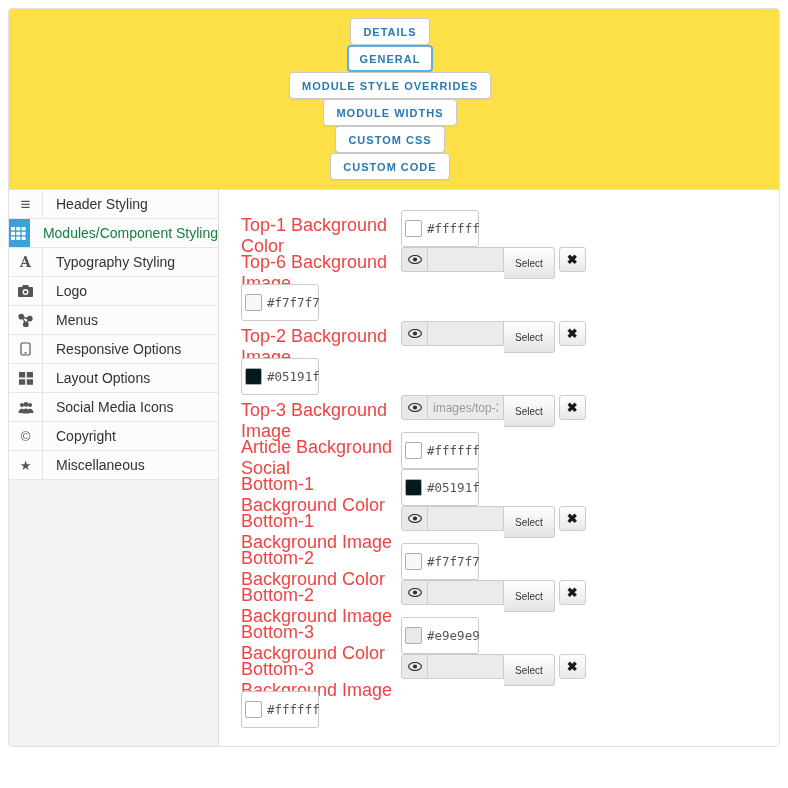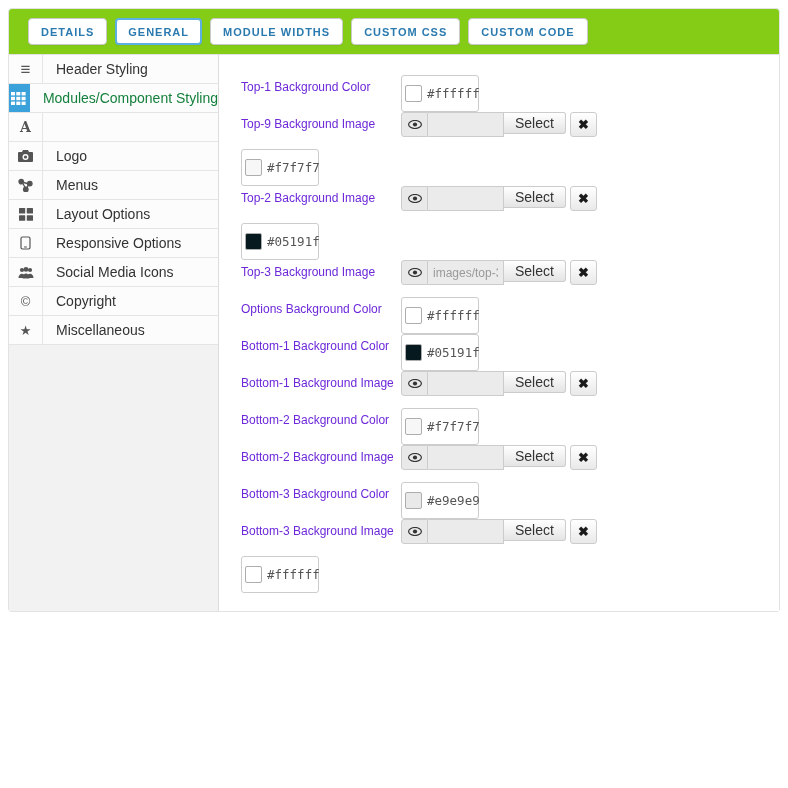--- a/index.html
+++ b/index.html
@@ -1,22 +1,22 @@
 <!DOCTYPE html>
 <html><head>
 <meta charset="utf-8">
 <style>
   * { margin:0; padding:0; box-sizing:border-box; }
   html,body { width:788px; height:788px; background:#ffffff; overflow:hidden;
               font-family:"Liberation Sans", sans-serif; }
   .wrap { padding:8px; }
 
   
-  .tabbar { background:#84cc16; border:1px solid #e2e2e2; border-radius:4px 4px 0 0;
-            padding:9px 19px; display:flex; align-items:center; }
+  .tabbar { background:#fde047; border:1px solid #e2e2e2; border-radius:4px 4px 0 0;
+            padding:9px 19px; display:flex; align-items:center;flex-direction:column; }
   .tab { background:#ffffff; border:1px solid #c9c9c9; border-radius:4px;
          height:27px; padding:0 12px; margin-right:8px; cursor:pointer;
          font-family:"Liberation Sans", sans-serif;
          font-size:11px; font-weight:bold; letter-spacing:1px; color:#2a7ab0;
          box-shadow:0 1px 1px rgba(0,0,0,0.05); white-space:nowrap; }
   .tab.active { border:2px solid #5db0e2; padding:0 11px; }
 
   
   .panel { display:flex; border:1px solid #e2e2e2; border-top:none;
            border-radius:0 0 4px 4px; background:#ffffff; min-height:557px;
@@ -35,55 +35,56 @@
   .side-item.active .side-label { color:#15803d; }
   .side-fill { flex:1; background:#f2f2f2; }
   .glyph { font-size:15px; line-height:1; }
   .glyph.lines { font-size:17px; font-weight:bold; }
   .glyph.serifA { font-family:"DejaVu Serif", serif; font-weight:bold; font-size:14px; }
   .glyph.star, .glyph.copy { font-size:13px; }
 
   
   .content { flex:1; padding:20px 0 0 22px; background:#ffffff; }
   .form-row { display:flex; align-items:flex-start; margin-bottom:12px; height:25px; }
-  .form-label { width:160px; font-size:12px; color:#6d28d9; padding-top:5px; }
+  .form-label { width:160px; font-size:18px; color:#ef4444; padding-top:5px; }
 
   .color-field { display:inline-flex; align-items:center; width:78px; height:37px;
                  border:1px solid #cccccc; border-radius:3px; background:#ffffff; }
   .swatch { width:17px; height:17px; margin-left:3px; border:1px solid #adadad;
             border-radius:2px; flex:none; }
   .hex { font-family:"DejaVu Sans Mono", monospace; font-size:12.5px; color:#555;
          padding-left:5px; white-space:nowrap; }
 
   .media-group { display:inline-flex; align-items:stretch; height:25px; }
   .eye-btn { width:27px; background:#e9e9e9; border:1px solid #cccccc;
              border-radius:3px 0 0 3px; display:flex; align-items:center;
              justify-content:center; color:#333; cursor:pointer; }
   .media-input { width:76px; height:25px; border:1px solid #cccccc; border-left:none;
                  background:#ebebeb; color:#999; font-size:12px; padding:0 5px;
                  font-family:"Liberation Sans", sans-serif; outline:none;
                  white-space:nowrap; overflow:hidden; }
-  .select-btn { height:22px; padding:0 11px; border:1px solid #cccccc;
+  .select-btn { height:32px; padding:0 11px; border:1px solid #cccccc;
                 border-left:none; border-radius:0 3px 3px 0;
                 background:linear-gradient(#ffffff,#e4e4e4); color:#333;
-                font-size:14px; cursor:pointer;
+                font-size:10px; cursor:pointer;
                 font-family:"Liberation Sans", sans-serif; }
   .clear-btn { width:27px; height:25px; margin-left:4px; border:1px solid #cccccc;
                border-radius:3px; background:linear-gradient(#ffffff,#e9e9e9);
                color:#1a1a1a; font-size:13px; font-weight:bold; cursor:pointer;
                display:flex; align-items:center; justify-content:center; }
   svg { display:block; }
 </style>
 </head>
 <body>
 
 <div class="wrap">
   <div class="tabbar" id="tabbar">
       <button class="tab">DETAILS</button>
       <button class="tab active">GENERAL</button>
+      <button class="tab">MODULE STYLE OVERRIDES</button>
       <button class="tab">MODULE WIDTHS</button>
       <button class="tab">CUSTOM CSS</button>
       <button class="tab">CUSTOM CODE</button>
     </div>
   <div class="panel">
     <div class="sidebar" id="sidebar">
         <div class="side-item">
     <span class="side-icon">
             <span class="glyph lines">≡</span>
           </span>
@@ -102,20 +103,21 @@
               <rect x="5.3" y="9.6" width="4" height="3.4"></rect>
               <rect x="10.6" y="9.6" width="4" height="3.4"></rect>
             </svg>
           </span>
     <span class="side-label">Modules/Component Styling</span>
   </div>
         <div class="side-item">
     <span class="side-icon">
             <span class="glyph serifA">A</span>
           </span>
+    <span class="side-label">Typography Styling</span>
   </div>
         <div class="side-item">
     <span class="side-icon">
             <svg width="15" height="13" viewBox="0 0 15 13">
               <path fill="currentColor" d="M5 0h5l1 2h3a1 1 0 0 1 1 1v8a1 1 0 0 1-1 1H1a1 1 0 0 1-1-1V3a1 1 0 0 1 1-1h3L5 0z"></path>
               <circle cx="7.5" cy="7" r="3" fill="#fcfcfc"></circle>
               <circle cx="7.5" cy="7" r="1.6" fill="currentColor"></circle>
             </svg>
           </span>
     <span class="side-label">Logo</span>
@@ -130,37 +132,37 @@
                 <circle cx="3.2" cy="3.6" r="2.2"></circle>
                 <circle cx="11.8" cy="5.6" r="2.2"></circle>
                 <circle cx="7.8" cy="11.4" r="2.2"></circle>
               </g>
             </svg>
           </span>
     <span class="side-label">Menus</span>
   </div>
         <div class="side-item">
     <span class="side-icon">
+            <svg width="11" height="14" viewBox="0 0 11 14">
+              <rect x="1" y="1" width="9" height="12" rx="1.4" fill="none" stroke="currentColor" stroke-width="1.2"></rect>
+              <line x1="4.2" y1="11" x2="6.8" y2="11" stroke="currentColor" stroke-width="1.1"></line>
+            </svg>
+          </span>
+    <span class="side-label">Responsive Options</span>
+  </div>
+        <div class="side-item">
+    <span class="side-icon">
             <svg width="14" height="13" viewBox="0 0 14 13" fill="currentColor">
               <rect x="0" y="0" width="6.2" height="5.6" rx="0.5"></rect>
               <rect x="7.8" y="0" width="6.2" height="5.6" rx="0.5"></rect>
               <rect x="0" y="7.2" width="6.2" height="5.6" rx="0.5"></rect>
               <rect x="7.8" y="7.2" width="6.2" height="5.6" rx="0.5"></rect>
             </svg>
           </span>
     <span class="side-label">Layout Options</span>
-  </div>
-        <div class="side-item">
-    <span class="side-icon">
-            <svg width="11" height="14" viewBox="0 0 11 14">
-              <rect x="1" y="1" width="9" height="12" rx="1.4" fill="none" stroke="currentColor" stroke-width="1.2"></rect>
-              <line x1="4.2" y1="11" x2="6.8" y2="11" stroke="currentColor" stroke-width="1.1"></line>
-            </svg>
-          </span>
-    <span class="side-label">Responsive Options</span>
   </div>
         <div class="side-item">
     <span class="side-icon">
             <svg width="16" height="13" viewBox="0 0 16 13" fill="currentColor">
               <circle cx="4" cy="4" r="2.1"></circle>
               <circle cx="12" cy="4" r="2.1"></circle>
               <circle cx="8" cy="3.4" r="2.4"></circle>
               <path d="M0.5 12c0-2.6 1.6-4.3 3.5-4.3 1 0 1.7.4 2.3 1.1C5.6 9.8 5.2 11 5.2 12H.5z"></path>
               <path d="M15.5 12c0-2.6-1.6-4.3-3.5-4.3-1 0-1.7.4-2.3 1.1.7 1 1.1 2.2 1.1 3.2h4.7z"></path>
               <path d="M4.6 12.5c0-3 1.5-5 3.4-5s3.4 2 3.4 5H4.6z"></path>
@@ -184,21 +186,21 @@
       </div>
     <div class="content" id="formarea">
         <div class="form-row">
     <label class="form-label">Top-1 Background Color</label>
     <span class="color-field">
       <span class="swatch" style="background: rgb(255, 255, 255);"></span>
       <span class="hex">#ffffff</span>
     </span>
   </div>
         <div class="form-row">
-    <label class="form-label">Top-9 Background Image</label>
+    <label class="form-label">Top-6 Background Image</label>
     <span class="media-group">
       <span class="eye-btn">
               <svg width="14" height="9" viewBox="0 0 14 9">
                 <ellipse cx="7" cy="4.5" rx="6.4" ry="4" fill="none" stroke="currentColor" stroke-width="1.2"></ellipse>
                 <circle cx="7" cy="4.5" r="2.1" fill="currentColor"></circle>
               </svg>
             </span>
       <input class="media-input" readonly="" value="" style="">
       <button class="select-btn">Select</button>
       <button class="clear-btn">
@@ -244,21 +246,21 @@
               </svg>
             </span>
       <input class="media-input" readonly="" value="images/top-3-b" style="">
       <button class="select-btn">Select</button>
       <button class="clear-btn">
               <span>✖</span>
             </button>
     </span>
   </div>
         <div class="form-row">
-    <label class="form-label">Options Background Color</label>
+    <label class="form-label">Article Background Social</label>
     <span class="color-field">
       <span class="swatch" style="background: rgb(255, 255, 255);"></span>
       <span class="hex">#ffffff</span>
     </span>
   </div>
         <div class="form-row">
     <label class="form-label">Bottom-1 Background Color</label>
     <span class="color-field">
       <span class="swatch" style="background: rgb(5, 25, 31);"></span>
       <span class="hex">#05191f</span>

